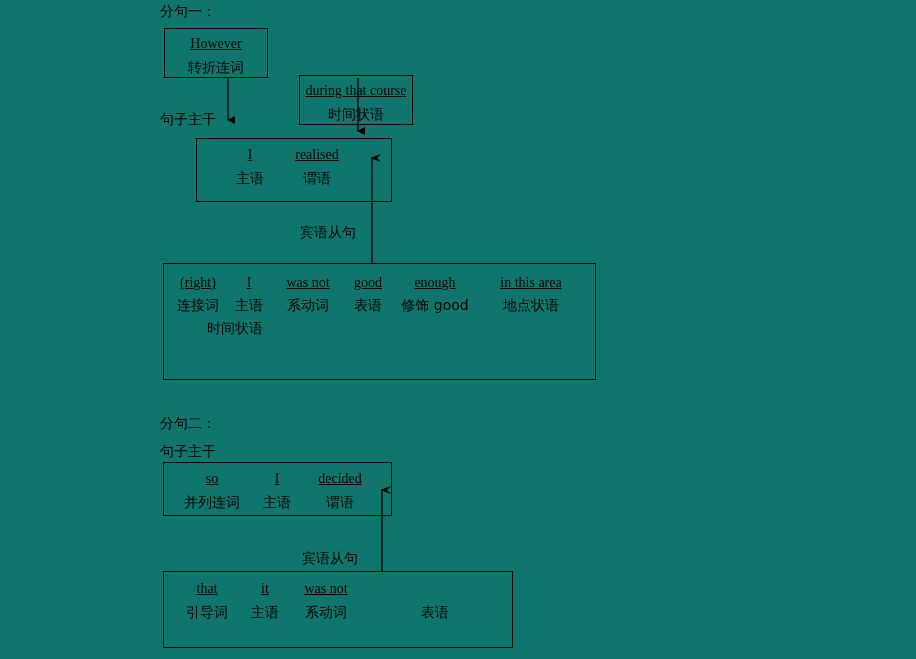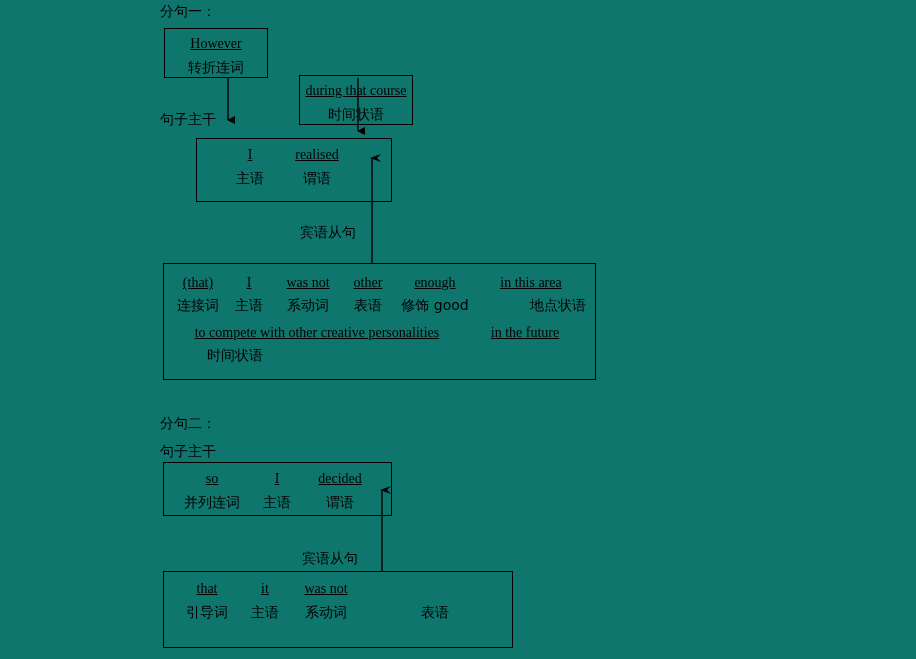--- a/index.html
+++ b/index.html
@@ -121,38 +121,34 @@
     <div class="row" style="margin-top:6px; padding-left:22px;">
       <div class="cell cn" style="width:62px;">主语</div>
       <div class="cell cn" style="width:72px;">谓语</div>
     </div>
   </div>
 
   <div class="abs plain-label" style="left:300px; top:225px;">宾语从句</div>
 
   <div class="abs box" style="left:163px; top:263px; width:433px; height:117px;">
     <div class="row" style="margin-top:10px; padding-left:8px;">
-      <div class="cell en" style="width:52px;">(that)</div>
+      <div class="cell en" style="width:52px;">(right)</div>
       <div class="cell en" style="width:50px;">I</div>
       <div class="cell en" style="width:68px;">was not</div>
-      <div class="cell en" style="width:52px;">other</div>
+      <div class="cell en" style="width:52px;">good</div>
       <div class="cell en" style="width:82px;">enough</div>
       <div class="cell en" style="width:110px;">in this area</div>
     </div>
     <div class="row" style="margin-top:5px; padding-left:8px;">
       <div class="cell cn" style="width:52px;">连接词</div>
       <div class="cell cn" style="width:50px;">主语</div>
       <div class="cell cn" style="width:68px;">系动词</div>
       <div class="cell cn" style="width:52px;">表语</div>
       <div class="cell cn" style="width:82px;">修饰 good</div>
-      <div class="cell cn" style="width:110px;text-align:right;">地点状语</div>
-    </div>
-    <div class="row" style="margin-top:10px; padding-left:8px;">
-      <div class="cell en" style="width:290px;">to compete with other creative personalities</div>
-      <div class="cell en" style="width:126px;">in the future</div>
+      <div class="cell cn" style="width:110px;">地点状语</div>
     </div>
     <div class="row" style="margin-top:5px; padding-left:8px;">
       <div class="cell cn" style="width:126px;">时间状语</div>
     </div>
   </div>
 
   <div class="abs plain-label" style="left:160px; top:416px;">分句二：</div>
 
   <div class="abs plain-label" style="left:160px; top:444px;">句子主干</div>
 

